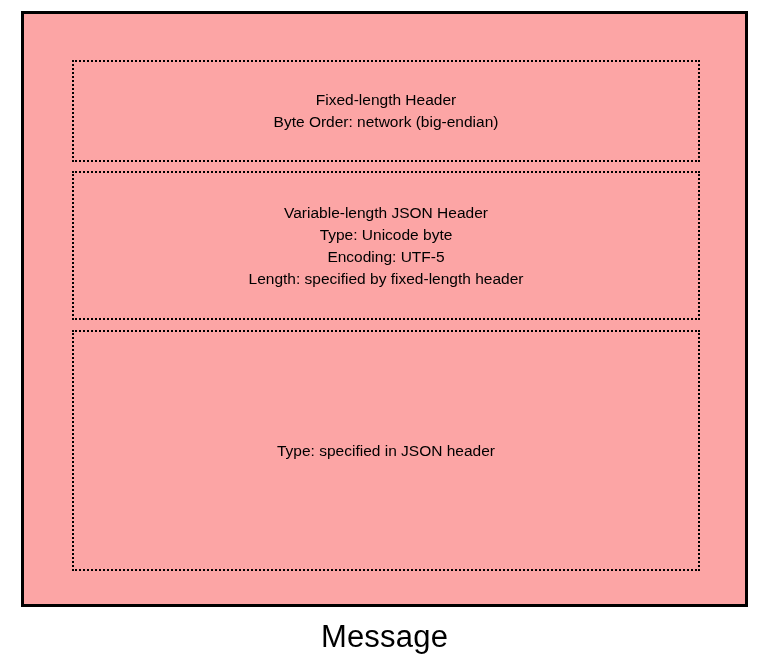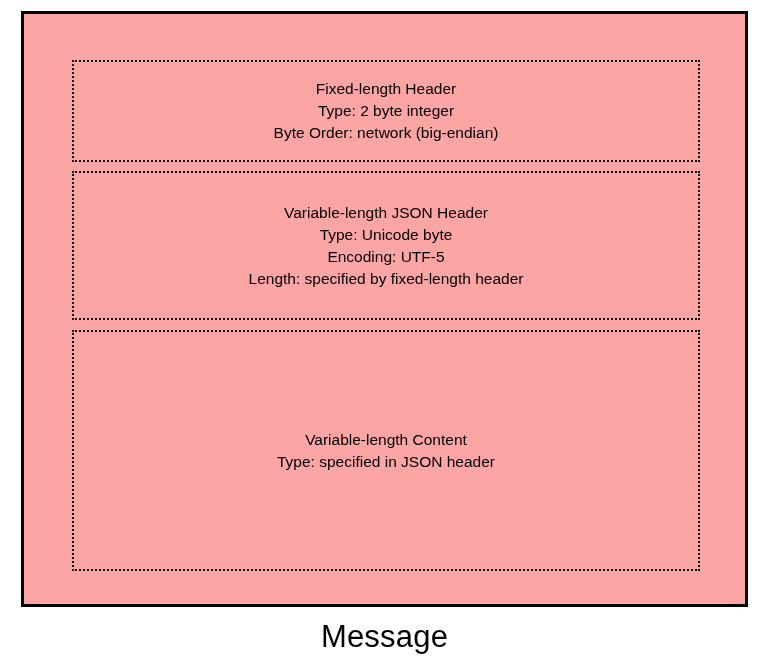--- a/index.html
+++ b/index.html
@@ -80,36 +80,34 @@
   }
 </style>
 </head>
 <body>
 
 <div id="message-frame">
 
   <div class="segment" id="segment-fixed-header">
     <div class="segment-lines">
       <span class="line">Fixed-length Header</span>
-      <span class="line">Type: 2 byte integer</span>
       <span class="line">Byte Order: network (big-endian)</span>
     </div>
   </div>
 
   <div class="segment" id="segment-json-header">
     <div class="segment-lines">
       <span class="line">Variable-length JSON Header</span>
       <span class="line">Type: Unicode byte</span>
       <span class="line">Encoding: UTF-5</span>
       <span class="line">Length: specified by fixed-length header</span>
     </div>
   </div>
 
   <div class="segment" id="segment-content">
     <div class="segment-lines">
-      <span class="line">Variable-length Content</span>
       <span class="line">Type: specified in JSON header</span>
     </div>
   </div>
 
 </div>
 
 <div id="message-caption">Message</div>
 
 </body></html>

